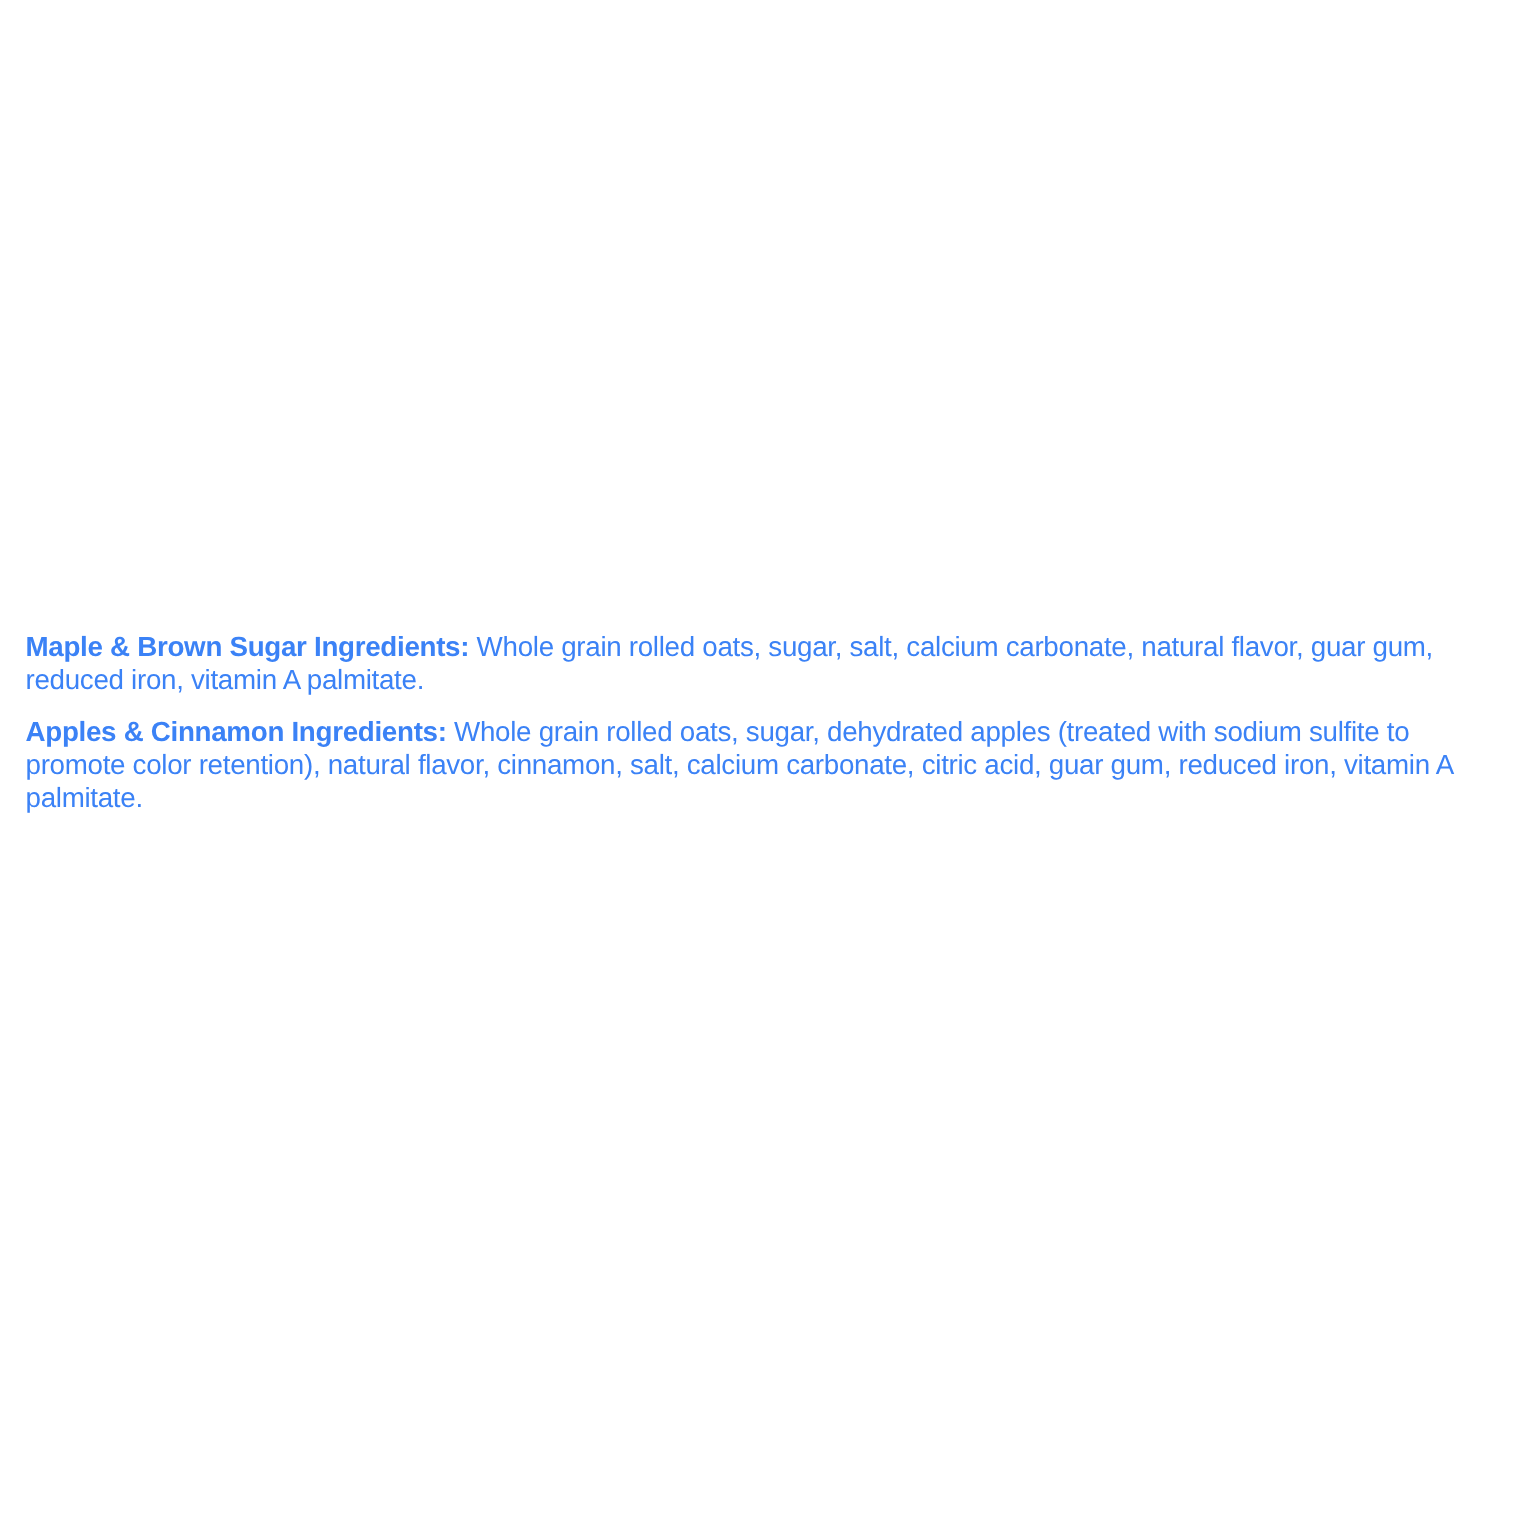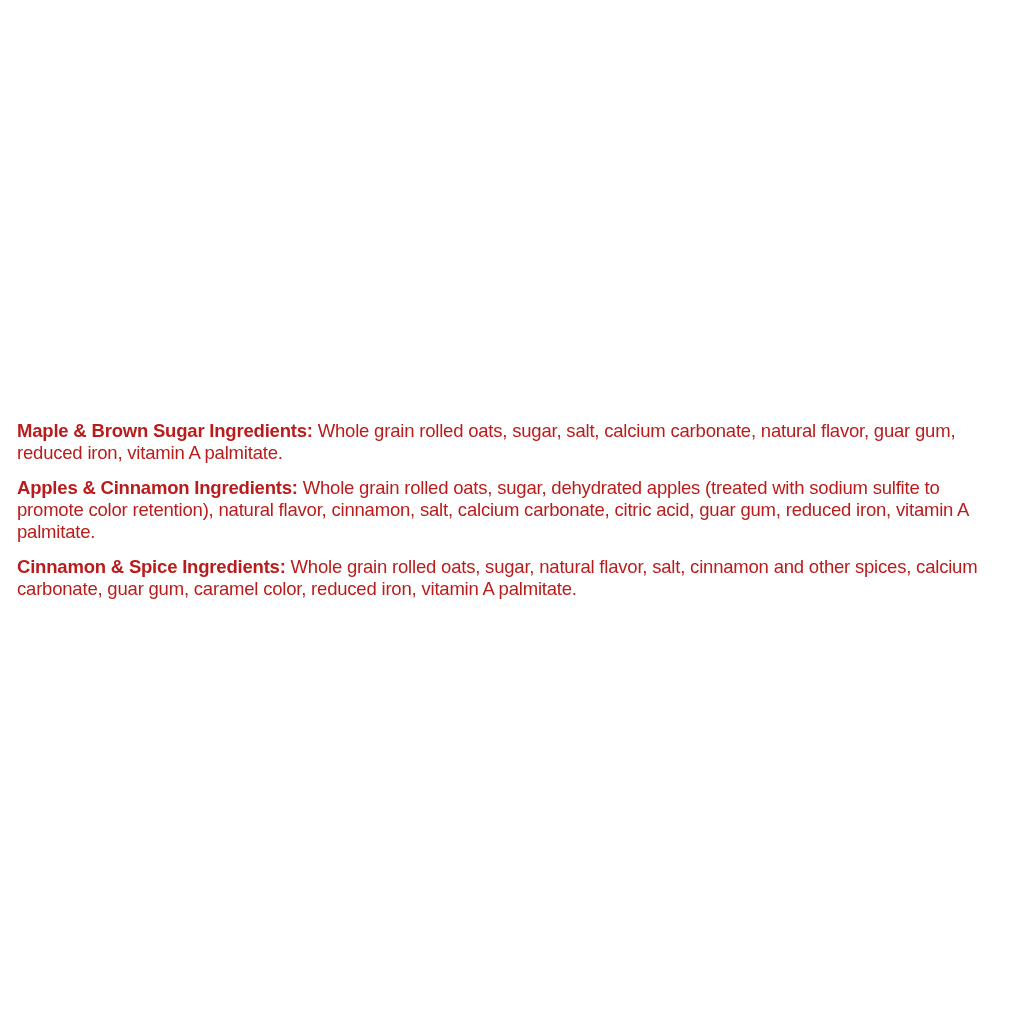--- a/index.html
+++ b/index.html
@@ -12,21 +12,21 @@
     height: 1024px;
     position: relative;
     overflow: hidden;
     font-family: "Liberation Sans", sans-serif;
   }
   .ingredients-block {
     position: absolute;
     left: 17px;
     top: 420px;
     width: 992px;
-    color: #b91c1c;
+    color: #3b82f6;
   }
   .ingredients-block p {
     margin: 0 0 13px 0;
     font-size: 18.5px;
     line-height: 22px;
     letter-spacing: -0.2px;
     font-stretch: 95%;
   }
   .ingredients-block p:last-child {
     margin-bottom: 0;
@@ -40,15 +40,14 @@
 </style>
 </head>
 <body>
 
 <div class="ingredients-block">
 
   <p><span class="ingredient-label">Maple &amp; Brown Sugar Ingredients:</span><span class="ingredient-text"> Whole grain rolled oats, sugar, salt, calcium carbonate, natural flavor, guar gum, reduced iron, vitamin A palmitate.</span></p>
 
   <p><span class="ingredient-label">Apples &amp; Cinnamon Ingredients:</span><span class="ingredient-text"> Whole grain rolled oats, sugar, dehydrated apples (treated with sodium sulfite to promote color retention), natural flavor, cinnamon, salt, calcium carbonate, citric acid, guar gum, reduced iron, vitamin A palmitate.</span></p>
 
-  <p><span class="ingredient-label">Cinnamon &amp; Spice Ingredients:</span><span class="ingredient-text"> Whole grain rolled oats, sugar, natural flavor, salt, cinnamon and other spices, calcium carbonate, guar gum, caramel color, reduced iron, vitamin A palmitate.</span></p>
 
 </div>
 
 </body></html>

